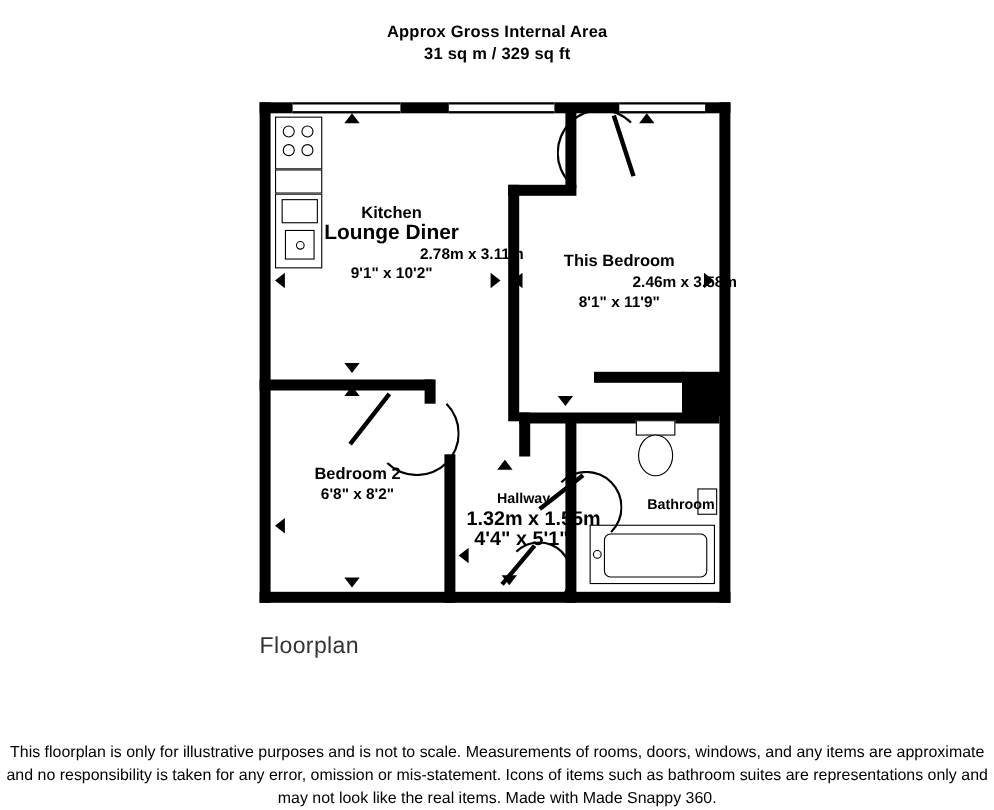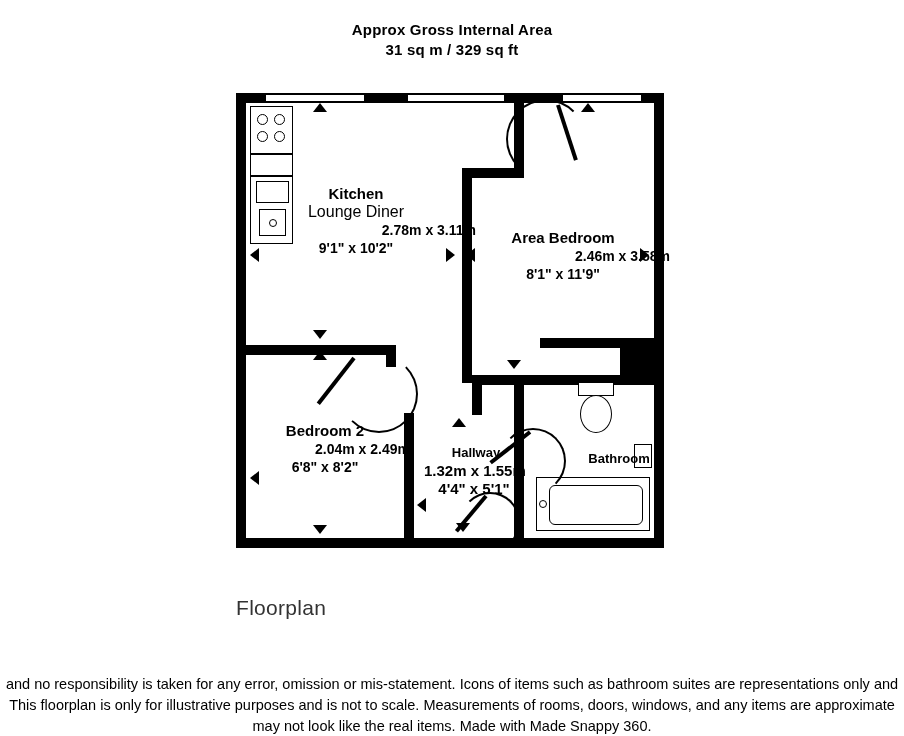--- a/index.html
+++ b/index.html
@@ -62,37 +62,37 @@
     line-height: 18px;
     white-space: nowrap;
   }
   .room-label .name {
     display: block;
     font-weight: bold;
     font-size: 15px;
   }
   .room-label .name2 {
     display: block;
-    font-weight: normal;
-    font-size: 16px;
+    font-weight: bold;
+    font-size: 19px;
   }
   .room-label .dim-m {
     display: block;
     font-weight: bold;
     font-size: 14px;
     text-align: right;
   }
   .room-label .dim-ft {
     display: block;
     font-weight: bold;
     font-size: 14px;
   }
   .room-label.small .name { font-size: 13px; padding-left: 24px; }
   .room-label.small .dim-m,
-  .room-label.small .dim-ft { font-size: 15px; margin-left: 20px; }
+  .room-label.small .dim-ft { font-size: 18px; margin-left: 20px; }
 
   
   .tri {
     position: absolute;
     width: 0;
     height: 0;
   }
   .tri-up {
     border-left: 7px solid transparent;
     border-right: 7px solid transparent;
@@ -247,42 +247,41 @@
   <div class="tri tri-down" style="left:456px; top:523px;"></div>
 
   <div class="room-label" style="left:236px; top:185px; width:240px;">
     <span class="name">Kitchen</span>
     <span class="name2">Lounge Diner</span>
     <span class="dim-m">2.78m x 3.11m</span>
     <span class="dim-ft">9'1" x 10'2"</span>
   </div>
 
   <div class="room-label" style="left:456px; top:229px; width:214px;">
-    <span class="name">Area Bedroom</span>
+    <span class="name">This Bedroom</span>
     <span class="dim-m">2.46m x 3.58m</span>
     <span class="dim-ft">8'1" x 11'9"</span>
   </div>
 
   <div class="room-label" style="left:240px; top:422px; width:170px;">
     <span class="name">Bedroom 2</span>
-    <span class="dim-m">2.04m x 2.49m</span>
     <span class="dim-ft">6'8" x 8'2"</span>
   </div>
 
   <div class="room-label small" style="left:404px; top:444px; width:120px;">
     <span class="name">Hallway</span>
     <span class="dim-m">1.32m x 1.55m</span>
     <span class="dim-ft">4'4" x 5'1"</span>
   </div>
 
   <div class="room-label small" style="left:552px; top:450px; width:110px;">
     <span class="name">Bathroom</span>
   </div>
 
 </div>
 
-<div class="caption" style="left:236px; top:596px;text-align:right;">Floorplan</div>
+<div class="caption" style="left:236px; top:576px;text-align:right;">Floorplan</div>
 
 <div class="disclaimer" style="top:674px;">
+  <span>This floorplan is only for illustrative purposes and is not to scale. Measurements of rooms, doors, windows, and any items are approximate</span>
   <span>and no responsibility is taken for any error, omission or mis-statement. Icons of items such as bathroom suites are representations only and</span>
-  <span>This floorplan is only for illustrative purposes and is not to scale. Measurements of rooms, doors, windows, and any items are approximate</span>
   <span>may not look like the real items. Made with Made Snappy 360.</span>
 </div>
 
 </body></html>

